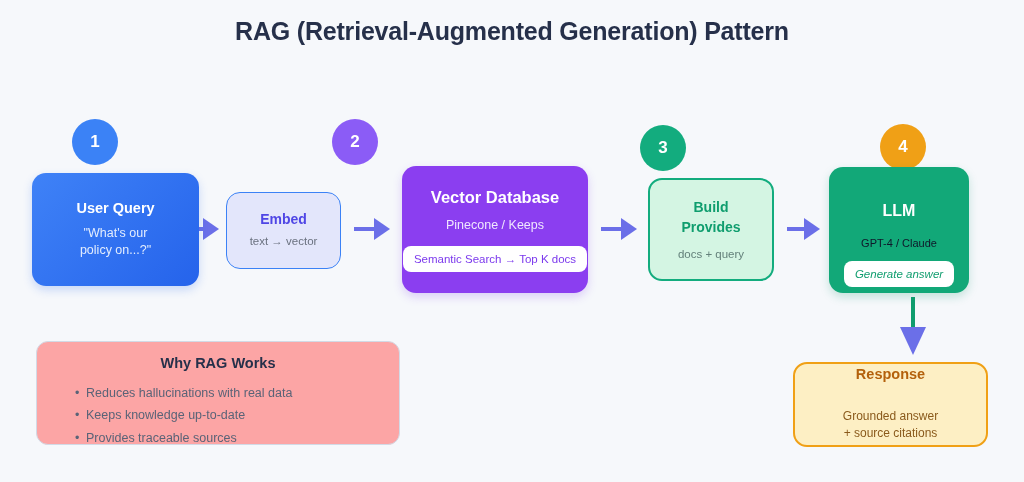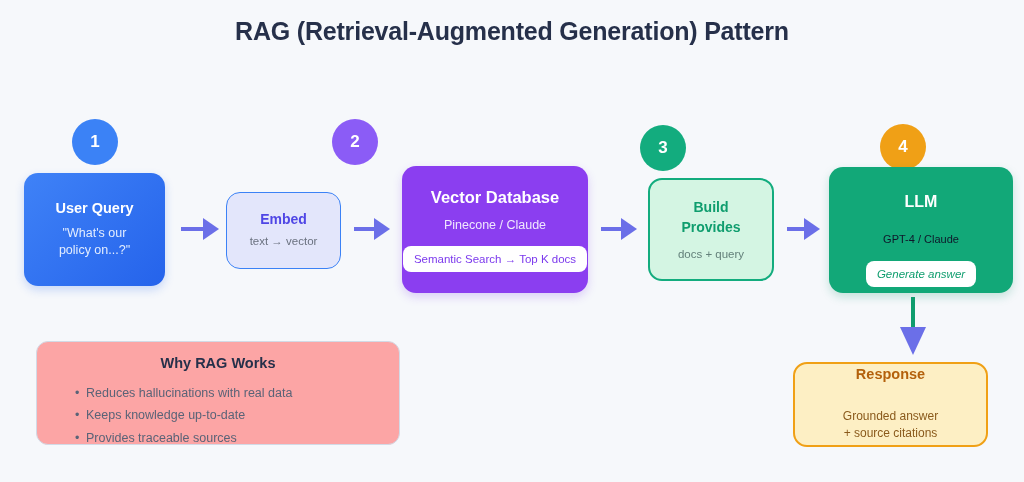--- a/index.html
+++ b/index.html
@@ -67,23 +67,23 @@
   .node .n-title {
     font-weight: bold;
     line-height: 1.15;
   }
   .node .n-sub {
     line-height: 1.35;
   }
 
   
   .node-query {
-    left: 24px;
+    left: 32px;
     top: 173px;
-    width: 141px;
+    width: 167px;
     height: 113px;
     background: linear-gradient(135deg, #3f82f7 0%, #2563eb 100%);
     box-shadow: 0 4px 10px rgba(37,99,235,0.22);
     padding: 20px 8px;
   }
   .node-query .n-title {
     font-size: 14.5px;
     color: #ffffff;
     margin-bottom: 9px;
   }
@@ -161,26 +161,26 @@
   .node-ctx .n-sub {
     font-size: 11.5px;
     color: #63807a;
     margin-top: 9px;
   }
 
   
   .node-llm {
     left: 829px;
     top: 167px;
-    width: 184px;
+    width: 140px;
     height: 126px;
     background: #12a878;
     box-shadow: 0 4px 10px rgba(16,150,110,0.22);
     padding: 6px 10px;
-    justify-content: space-between;
+    justify-content: flex-end;
   }
   .node-llm .n-title {
     font-size: 16px;
     color: #ffffff;
     margin-top: 20px;
   }
   .node-llm .n-sub {
     font-size: 11px;
     color: #0f172a;
     margin-top: 16px;
@@ -333,21 +333,21 @@
     <div class="n-sub">text → vector</div>
   </div>
 
   <div class="arrow-h arr-2">
     <div class="shaft"></div>
     <div class="head"></div>
   </div>
 
   <div class="node node-vdb">
     <div class="n-title">Vector Database</div>
-    <div class="n-sub">Pinecone / Claude</div>
+    <div class="n-sub">Pinecone / Keeps</div>
     <div class="pill">Semantic Search → Top K docs</div>
   </div>
 
   <div class="arrow-h arr-3">
     <div class="shaft"></div>
     <div class="head"></div>
   </div>
 
   <div class="node node-ctx">
     <div class="n-title">

